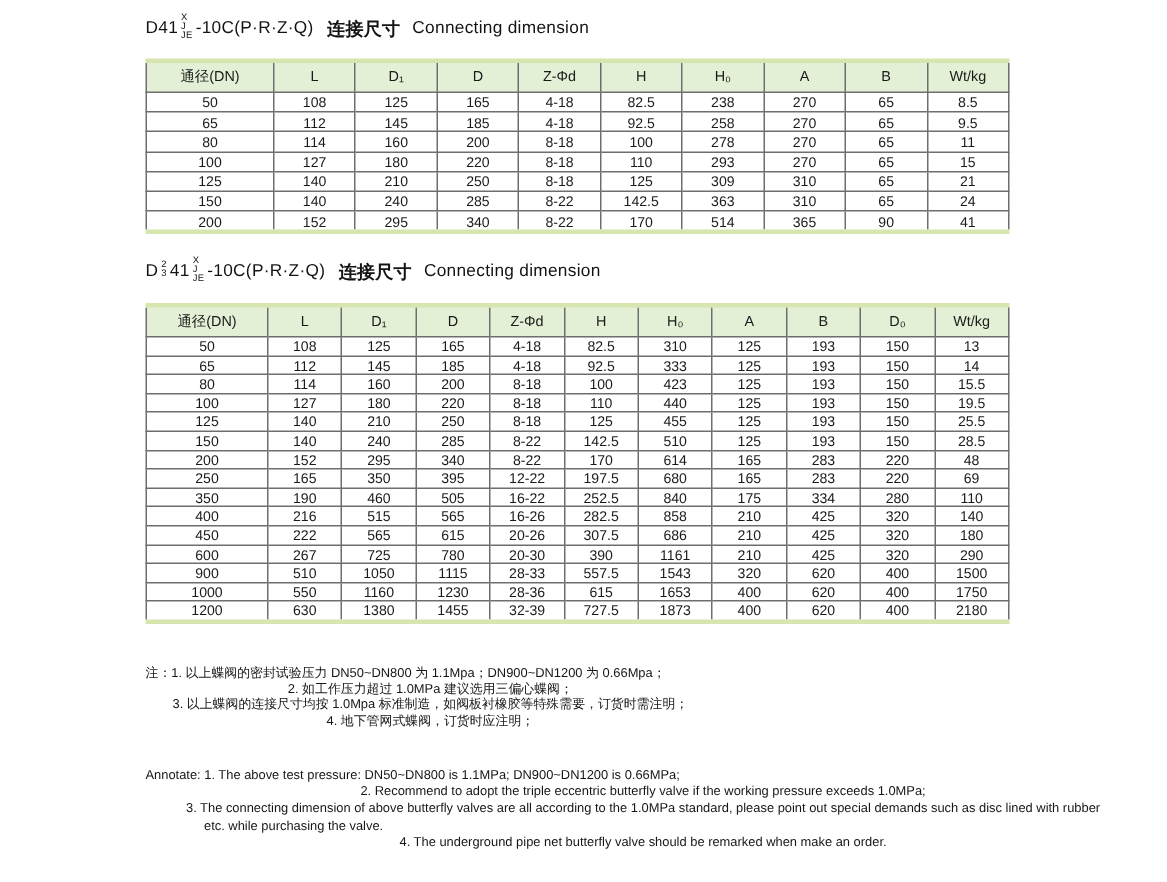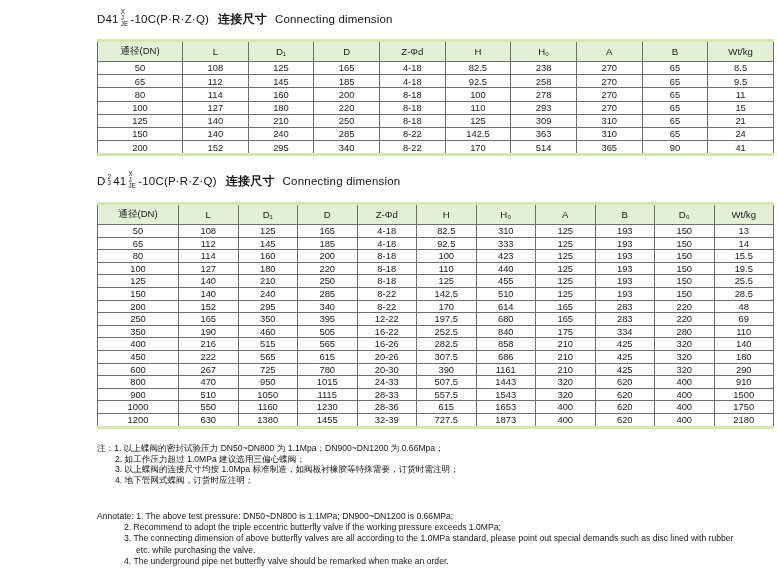--- a/index.html
+++ b/index.html
@@ -18,21 +18,21 @@
   .dim-title .stack{
     display:inline-flex;flex-direction:column;align-items:flex-start;
     font-size:6.3px;line-height:6.2px;margin:0 2px;transform:translateY(-1px);
   }
   .dim-title .cn{font-weight:bold;font-size:12px;margin-left:9px;}
   .dim-title .en{margin-left:8px;font-size:11.5px;}
   #title1{top:10px;}
   #title2{top:172px;}
 
   
-  .tbl-wrap{position:absolute;left:97px;width:677px;}
+  .tbl-wrap{position:absolute;left:97px;width:576px;}
   #table1-wrap{top:39px;}
   #table2-wrap{top:202px;}
   table{
     border-collapse:collapse;table-layout:fixed;width:100%;
     border-top:3px solid #d6e6ae;border-bottom:3px solid #d6e6ae;
   }
   th{
     background:#e3f0d6;height:19px;font-weight:normal;font-size:9.6px;
     text-align:center;border:1px solid #6e6e6e;border-top:none;color:#1a1a1a;
     padding:0;
@@ -45,21 +45,21 @@
   .t2 td{height:11.6px;}
   th:first-child{width:84px;}
   .t2 th:first-child{width:80px;}
   table tr > *:first-child{border-left:1px solid #6e6e6e;}
   table tr > *:last-child{border-right:1px solid #6e6e6e;}
 
   
   .notes{position:absolute;left:97px;white-space:nowrap;color:#161616;}
   #notes-cn{top:443px;font-size:8.6px;line-height:10.6px;}
   #notes-en{top:511px;font-size:8.6px;line-height:11.2px;}
-  .note-line.ind1{padding-left:18px;}
+  .note-line.ind1{padding-left:18px;text-align:center;}
   #notes-en .note-line.ind1{padding-left:27px;}
   #notes-en .note-line.ind2{padding-left:39px;}
 </style>
 </head>
 <body>
 
 <div class="page">
 
   <div id="title1" class="dim-title">
       <span>D41</span>
@@ -363,33 +363,20 @@
             <td>780</td>
             <td>20-30</td>
             <td>390</td>
             <td>1161</td>
             <td>210</td>
             <td>425</td>
             <td>320</td>
             <td>290</td>
           </tr>
           <tr>
-            <td>800</td>
-            <td>470</td>
-            <td>950</td>
-            <td>1015</td>
-            <td>24-33</td>
-            <td>507.5</td>
-            <td>1443</td>
-            <td>320</td>
-            <td>620</td>
-            <td>400</td>
-            <td>910</td>
-          </tr>
-          <tr>
             <td>900</td>
             <td>510</td>
             <td>1050</td>
             <td>1115</td>
             <td>28-33</td>
             <td>557.5</td>
             <td>1543</td>
             <td>320</td>
             <td>620</td>
             <td>400</td>

